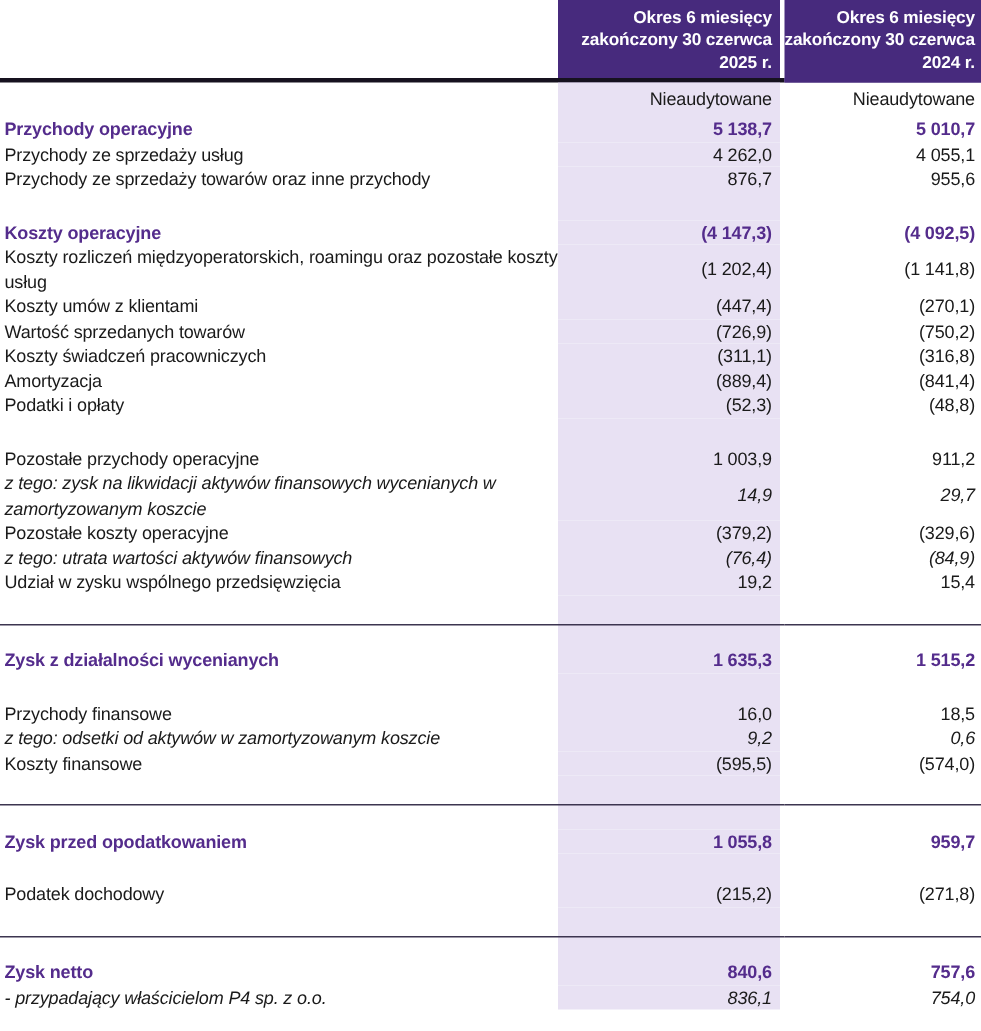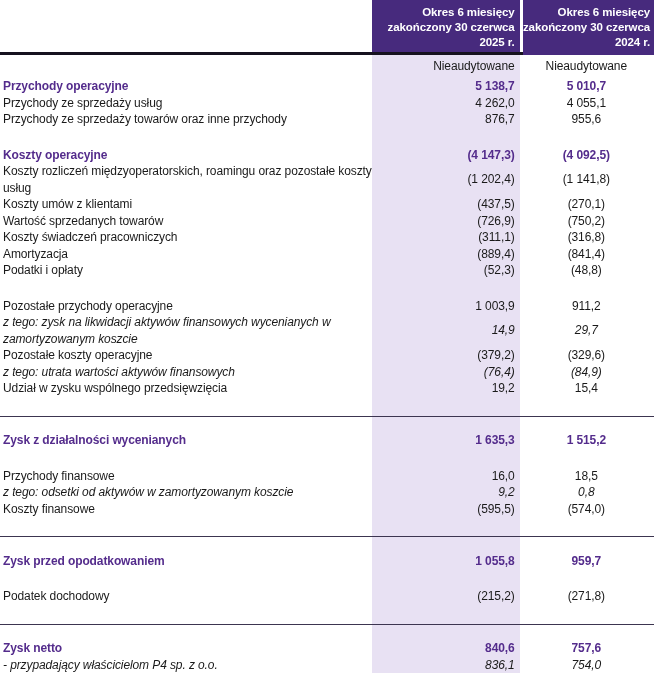--- a/index.html
+++ b/index.html
@@ -13,21 +13,21 @@
   .fin-table{
     width:654px;height:687px;overflow:hidden;
     font-family:"Liberation Sans","DejaVu Sans",sans-serif;
     font-size:12px;color:#1a1a1a;letter-spacing:-0.1px;
     box-sizing:border-box;background:#fff;
   }
   .row{display:flex;align-items:stretch;min-height:16.5px;line-height:16.5px;}
   .c-label{width:374px;box-sizing:border-box;padding-left:3px;display:flex;align-items:center;}
   .c-v1{width:148px;box-sizing:border-box;background:var(--hl);display:flex;justify-content:flex-end;align-items:center;padding-right:5px;text-align:right;}
   .c-gap{width:3px;box-sizing:border-box;}
-  .c-v2{width:132px;box-sizing:border-box;display:flex;justify-content:center;align-items:center;padding-right:4px;text-align:right;}
+  .c-v2{width:132px;box-sizing:border-box;display:flex;justify-content:flex-end;align-items:center;padding-right:4px;text-align:right;}
   
   .hdr .c-v1,.hdr .c-v2{
     background:var(--header-bg);color:#fff;font-weight:bold;font-size:11.5px;
     line-height:15px;align-items:flex-start;padding-top:5px;padding-bottom:3px;
   }
   .hdr{height:55px;}
   .hdr .hdr-txt{text-align:right;}
   .hdr .c-label,.hdr .c-v1,.hdr .c-gap{border-bottom:3px solid var(--underline);}
   .hdr .c-v2{border-bottom:3px solid var(--header-bg);}
   
@@ -94,21 +94,21 @@
         <div class="c-v2">(4 092,5)</div>
       </div>
       <div class="row row--normal">
         <div class="c-label">Koszty rozliczeń międzyoperatorskich, roamingu oraz pozostałe koszty usług</div>
         <div class="c-v1">(1 202,4)</div>
         <div class="c-gap"></div>
         <div class="c-v2">(1 141,8)</div>
       </div>
       <div class="row row--normal">
         <div class="c-label">Koszty umów z klientami</div>
-        <div class="c-v1">(437,5)</div>
+        <div class="c-v1">(447,4)</div>
         <div class="c-gap"></div>
         <div class="c-v2">(270,1)</div>
       </div>
       <div class="row row--normal">
         <div class="c-label">Wartość sprzedanych towarów</div>
         <div class="c-v1">(726,9)</div>
         <div class="c-gap"></div>
         <div class="c-v2">(750,2)</div>
       </div>
       <div class="row row--normal">
@@ -192,21 +192,21 @@
       <div class="row row--normal">
         <div class="c-label">Przychody finansowe</div>
         <div class="c-v1">16,0</div>
         <div class="c-gap"></div>
         <div class="c-v2">18,5</div>
       </div>
       <div class="row row--italic">
         <div class="c-label">z tego: odsetki od aktywów w zamortyzowanym koszcie</div>
         <div class="c-v1">9,2</div>
         <div class="c-gap"></div>
-        <div class="c-v2">0,8</div>
+        <div class="c-v2">0,6</div>
       </div>
       <div class="row row--normal">
         <div class="c-label">Koszty finansowe</div>
         <div class="c-v1">(595,5)</div>
         <div class="c-gap"></div>
         <div class="c-v2">(574,0)</div>
       </div>
       <div class="row row--spacer">
         <div class="c-label"></div>
         <div class="c-v1"></div>

